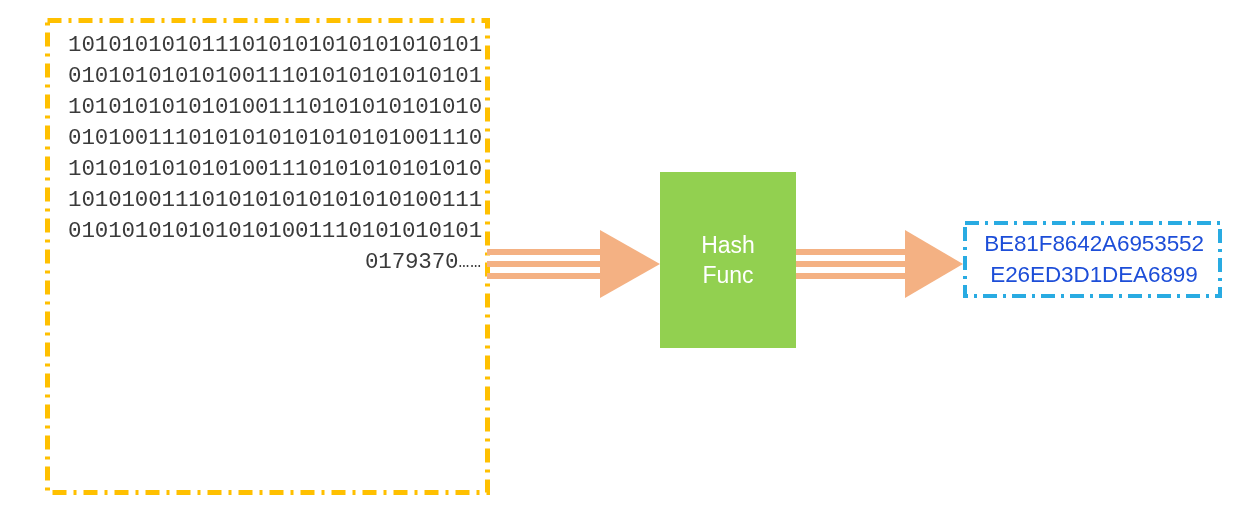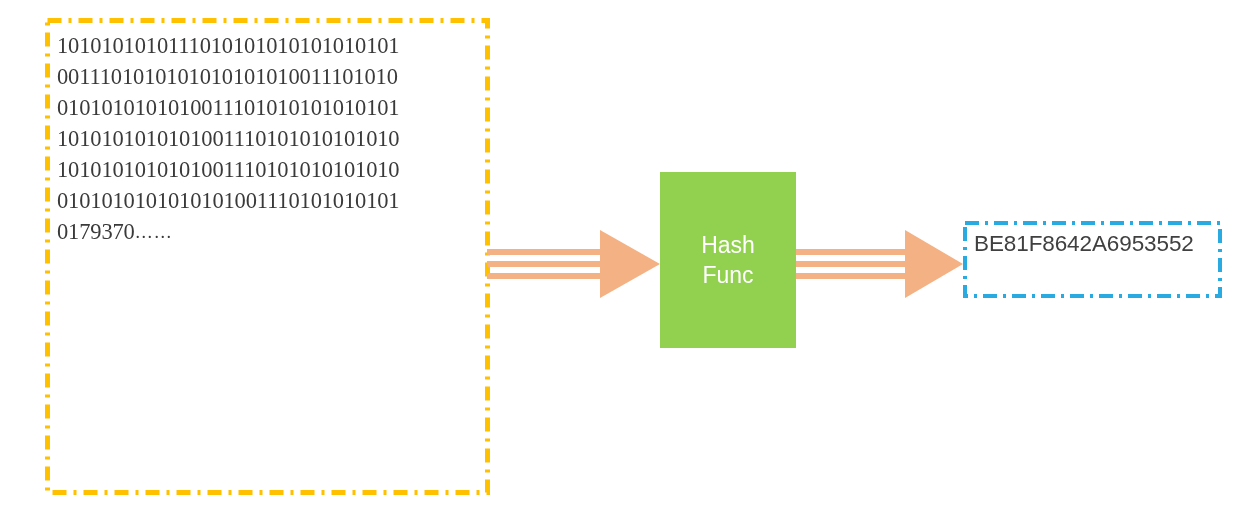--- a/index.html
+++ b/index.html
@@ -33,26 +33,27 @@
     background: #ffffff;
     
   }
   .binary-lines {
     position: absolute;
     left: 12px;
     top: 12px;
     width: 425px;
   }
   .binary-line {
-    font-family: Liberation Serif, serif;
+    font-family: Liberation Mono, monospace;
     font-size: 22.5px;
     line-height: 31px;
     color: #3a3a3a;
     white-space: pre;
     letter-spacing: -0.15px;
+    text-align: right;
   }
   .ellipsis-tail {
     font-size: 18px;
     letter-spacing: 1px;
     color: #3a3a3a;
     vertical-align: 0.05em;
   }
 
   
   .hash-box {
@@ -87,23 +88,24 @@
   .hash-lines {
     position: absolute;
     left: 11px;
     top: 7px;
     width: 240px;
   }
   .hash-line {
     font-family: "Liberation Sans", sans-serif;
     font-size: 22.5px;
     line-height: 31px;
-    color: #404040;
+    color: #1d4ed8;
     white-space: pre;
     letter-spacing: -0.1px;
+    text-align: center;
   }
 
   
   .arrow-svg {
     position: absolute;
     pointer-events: none;
   }
   #arrow-left  { left: 487px; top: 228px; }
   #arrow-right { left: 796px; top: 228px; }
 
@@ -117,24 +119,25 @@
 <body>
 
 <div id="canvas">
 
   <div class="input-block">
     <svg class="border-svg" width="445" height="477">
       <rect x="2.5" y="2.5" width="440" height="472" fill="none" stroke="#FFC000" stroke-width="5" stroke-dasharray="14 7 3 7" stroke-linecap="butt"></rect>
     </svg>
     <div class="binary-lines">
       <div class="binary-line">1010101010111010101010101010101</div>
-      <div class="binary-line">0011101010101010101010011101010</div>
       <div class="binary-line">0101010101010011101010101010101</div>
       <div class="binary-line">1010101010101001110101010101010</div>
+      <div class="binary-line">0101001110101010101010101001110</div>
       <div class="binary-line">1010101010101001110101010101010</div>
+      <div class="binary-line">1010100111010101010101010100111</div>
       <div class="binary-line">0101010101010101001110101010101</div>
       <div class="binary-line"><span>0179370</span><span class="ellipsis-tail">……</span></div>
     </div>
   </div>
 
   <svg class="arrow-svg" id="arrow-left" width="175" height="75">
     <rect x="0" y="21" width="118" height="6" fill="#F4B183"></rect>
     <rect x="0" y="33" width="118" height="6" fill="#F4B183"></rect>
     <rect x="0" y="45" width="118" height="6" fill="#F4B183"></rect>
     <polygon points="113,2 173,36 113,70" fill="#F4B183"></polygon>
@@ -151,16 +154,17 @@
     <rect x="0" y="45" width="114" height="6" fill="#F4B183"></rect>
     <polygon points="109,2 167,36 109,70" fill="#F4B183"></polygon>
   </svg>
 
   <div class="output-block">
     <svg class="border-svg" width="259" height="77">
       <rect x="2" y="2" width="255" height="73" fill="none" stroke="#29ABE2" stroke-width="4" stroke-dasharray="14 6 3 6" stroke-linecap="butt"></rect>
     </svg>
     <div class="hash-lines">
       <div class="hash-line">BE81F8642A6953552</div>
+      <div class="hash-line">E26ED3D1DEA6899</div>
     </div>
   </div>
 
 </div>
 
 </body></html>

